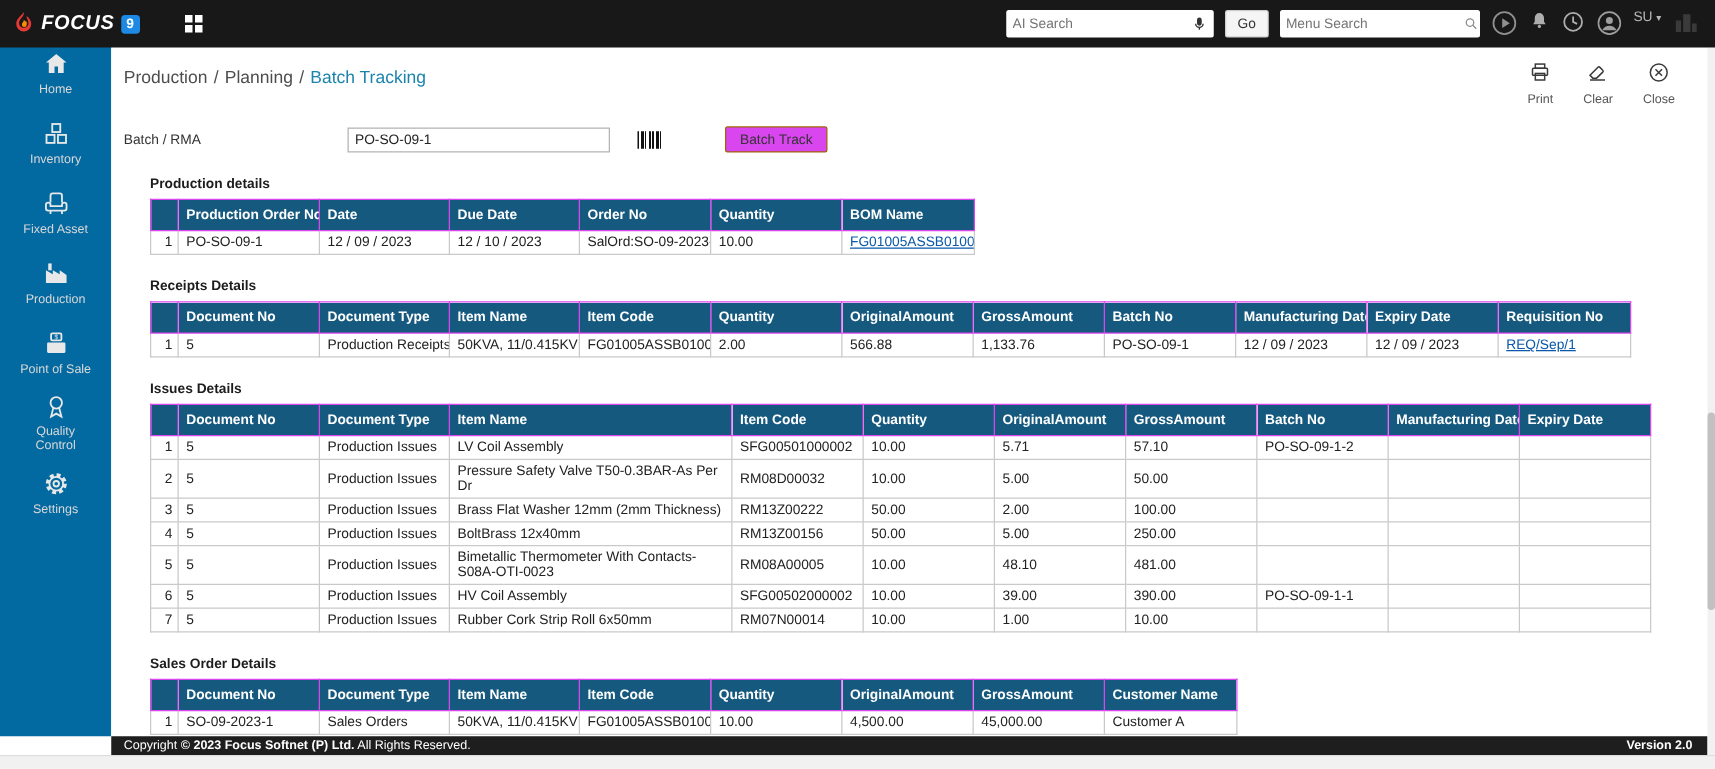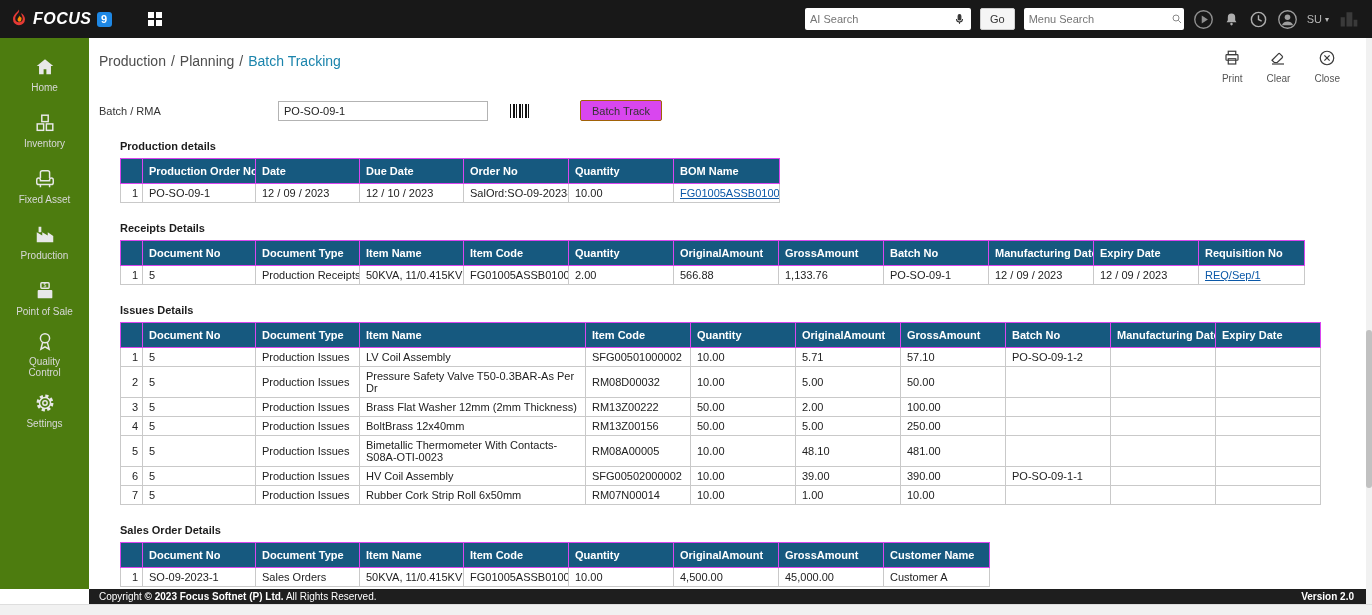--- a/index.html
+++ b/index.html
@@ -5,31 +5,31 @@
   * { box-sizing: border-box; margin: 0; padding: 0; }
   html,body { width:1372px; height:615px; overflow:hidden; font-family:"Liberation Sans","DejaVu Sans",sans-serif; background:#fff; }
 
   
   .topbar { position:absolute; top:0; left:0; width:1372px; height:38px; background:#181818; display:flex; align-items:center; z-index:20; }
   .brand { display:flex; align-items:center; gap:5px; padding:0 14px 0 10px; cursor:pointer; }
   .brand-text { color:#fff; font-weight:bold; font-style:italic; font-size:16px; letter-spacing:.5px; }
   .brand-badge { background:#1e88e5; color:#fff; font-weight:bold; font-size:11px; width:15px; height:15px; border-radius:3px; display:flex; align-items:center; justify-content:center; }
   .apps-btn { margin-left:22px; background:none; border:none; cursor:pointer; display:grid; grid-template-columns:6px 6px; grid-gap:2px; }
   .apps-btn i { width:6px; height:6px; background:#fff; display:block; }
-  .topbar-right { margin-left:auto; display:flex; align-items:center; gap:9px; padding-right:12px; }
+  .topbar-right { margin-left:auto; display:flex; align-items:flex-start; gap:9px; padding-right:12px; }
   .searchbox { background:#fff; border-radius:2px; height:22px; display:flex; align-items:center; padding:0 5px; }
   .searchbox input { border:none; outline:none; font-size:11px; height:18px; flex:1; color:#333; font-family:inherit; background:transparent; }
   .ai-search { width:166px; }
   .menu-search { width:160px; }
   .go-btn { height:22px; padding:0 9px; font-size:11px; background:#f5f5f5; border:1px solid #cfcfcf; border-radius:2px; color:#333; cursor:pointer; font-family:inherit; }
   .tico { display:flex; align-items:center; justify-content:center; cursor:pointer; }
   .user-menu { display:flex; align-items:center; gap:3px; color:#b7b7b7; font-size:11px; cursor:pointer; }
 
   
-  .sidebar { position:absolute; top:38px; left:0; width:89px; bottom:26px; background:#4d7c0f; padding-top:8px; overflow:hidden; }
+  .sidebar { position:absolute; top:22px; left:0; width:89px; bottom:26px; background:#0369a1; padding-top:8px; overflow:hidden; }
   .side-item { height:56px; display:flex; flex-direction:column; align-items:center; justify-content:center; cursor:pointer; color:#d8d8d8; }
   .side-item .lbl { font-size:10px; text-align:center; max-width:64px; line-height:11px; margin-top:4px; }
   .side-item svg { display:block; }
 
   
   .content { position:absolute; left:89px; top:38px; right:6px; bottom:26px; background:#fff; overflow:hidden; }
   .page-head { display:flex; justify-content:space-between; align-items:flex-start; padding:11px 14px 0 10px; }
   .breadcrumb { font-size:14px; color:#4d4d4d; padding-top:4px; }
   .breadcrumb .sep { margin:0 5px; color:#4d4d4d; }
   .breadcrumb .crumb { cursor:pointer; }

